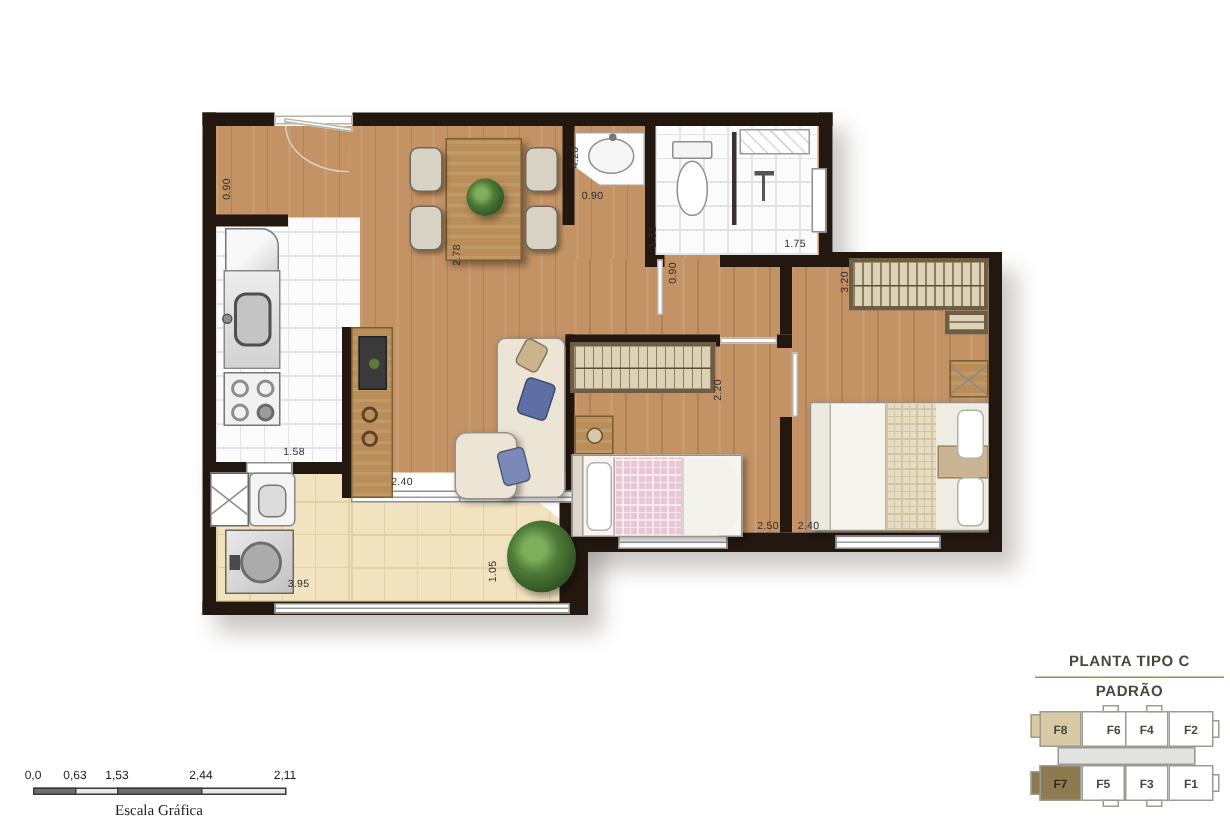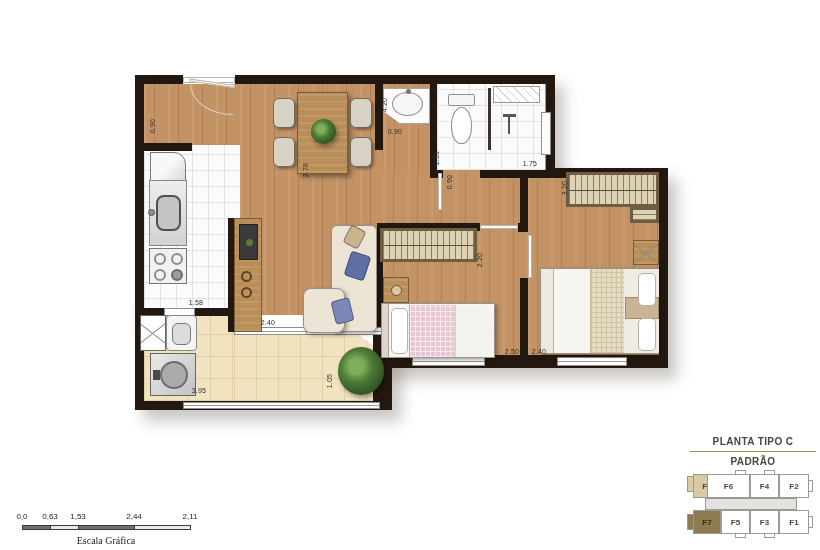--- a/index.html
+++ b/index.html
@@ -233,21 +233,21 @@
   <div class="dim" style="left:377px;top:276px">2.50</div>
   <div class="dim" style="left:404px;top:276px">2.40</div>
 </div>
 
 <div class="legend">
   <div class="t1">PLANTA TIPO C</div>
   <div class="divider"></div>
   <div class="t2">PADRÃO</div>
   <div class="keyplan">
     <div class="kp-cell" style="left:2px;top:0;width:28px;height:24px;background:#d8caa4">F8</div>
-    <div class="kp-cell" style="left:16px;top:0;width:43px;height:24px">F6</div>
+    <div class="kp-cell" style="left:30px;top:0;width:43px;height:24px">F6</div>
     <div class="kp-cell" style="left:59px;top:0;width:29px;height:24px">F4</div>
     <div class="kp-cell" style="left:88px;top:0;width:30px;height:24px">F2</div>
     <div class="kp-corridor" style="left:14px;top:24px;width:92px;height:12px"></div>
     <div class="kp-cell" style="left:2px;top:36px;width:28px;height:24px;background:#8d7a50;color:#2f2a1c">F7</div>
     <div class="kp-cell" style="left:30px;top:36px;width:29px;height:24px">F5</div>
     <div class="kp-cell" style="left:59px;top:36px;width:29px;height:24px">F3</div>
     <div class="kp-cell" style="left:88px;top:36px;width:30px;height:24px">F1</div>
     <div class="kp-tab" style="left:44px;top:-4px;width:11px;height:5px"></div>
     <div class="kp-tab" style="left:73px;top:-4px;width:11px;height:5px"></div>
     <div class="kp-tab" style="left:44px;top:59px;width:11px;height:5px"></div>

